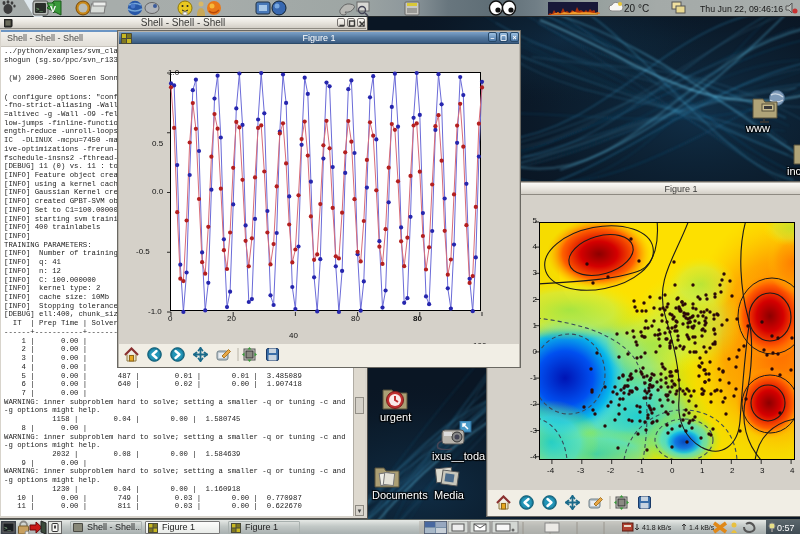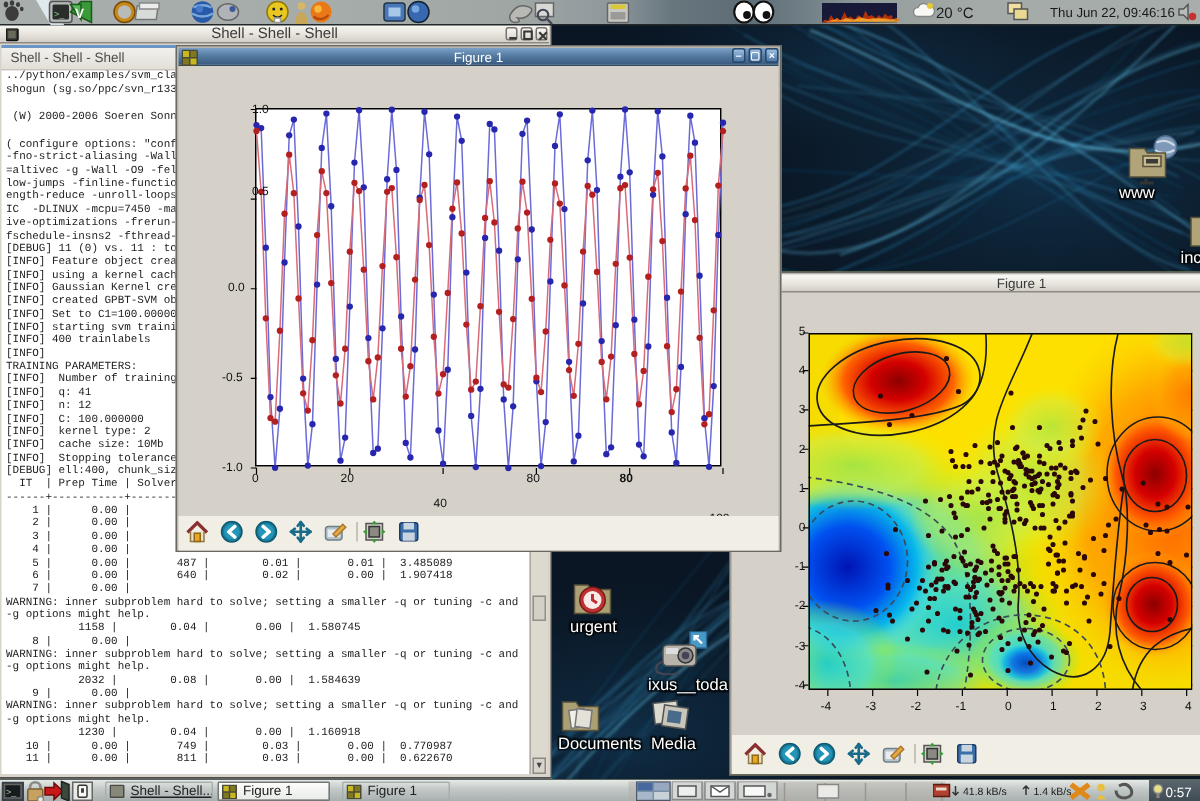--- a/index.html
+++ b/index.html
@@ -1023,23 +1023,23 @@
           <circle cx="295.4" cy="152.2" r="2.1" fill="#b41f1f"></circle>
           <circle cx="298.6" cy="209.9" r="2.1" fill="#b41f1f"></circle>
           <circle cx="301.7" cy="203.1" r="2.1" fill="#b41f1f"></circle>
           <circle cx="304.8" cy="133.9" r="2.1" fill="#b41f1f"></circle>
           <circle cx="307.9" cy="50.7" r="2.1" fill="#b41f1f"></circle>
           <circle cx="311.0" cy="14.4" r="2.1" fill="#b41f1f"></circle>
         </svg>
  </div>
 
  <div class="plotlbl" style="left:50px;top:37px;">1.0</div>
- <div class="plotlbl" style="left:34px;top:92px;margin-left:16px;">0.5</div>
+ <div class="plotlbl" style="left:34px;top:108px;">0.5</div>
  <div class="plotlbl" style="left:34px;top:156px;">0.0</div>
- <div class="plotlbl" style="left:30px;top:216px;">-0.5</div>
+ <div class="plotlbl" style="left:18px;top:216px;">-0.5</div>
  <div class="plotlbl" style="left:30px;top:276px;">-1.0</div>
 
  <div class="plotlbl" style="left:50px;top:283px;">0</div>
  <div class="plotlbl" style="left:109px;top:283px;">20</div>
  <div class="plotlbl" style="left:171px;top:300px;">40</div>
  <div class="plotlbl" style="left:233px;top:283px;">80</div>
  <div class="plotlbl" style="left:295px;top:283px;font-weight:bold;">80</div>
  <div class="plotlbl" style="left:355px;top:283px;margin-top:27px;">100</div>
  <div class="toolbar" style="left:1px;right:1px;top:313px;height:23px;"></div>
  <div class="mptb" style="position:absolute;left:6px;top:316px;"><svg width="160" height="16" viewBox="0 0 160 16">
@@ -1095,21 +1095,21 @@
  <svg class="abs" style="left:17px;top:0px" width="46" height="15">
    <path d="M3 7 v-2 a3.5 3.5 0 0 1 7 0 v2" fill="none" stroke="#8a8a86" stroke-width="1.8"></path>
    <rect x="1.5" y="6" width="10" height="8" rx="1" fill="#c8a060" stroke="#7a6030"></rect>
    <circle cx="10" cy="13" r="2" fill="#e8e8e4" stroke="#888"></circle>
    <polygon points="13,5 19,5 19,2 25,7.5 19,13 19,10 13,10" fill="#c81818" stroke="#700808"></polygon>
    <polygon points="24,1 29,3 29,14 24,12" fill="#3a4a3a" stroke="#222"></polygon>
    <rect x="31.5" y="1.5" width="13" height="12" fill="#e8eae6" stroke="#666"></rect>
    <rect x="35" y="3.5" width="6" height="8" rx="1" fill="#f8f8f6" stroke="#333"></rect>
    <rect x="37" y="5.5" width="2" height="3" fill="#444"></rect>
  </svg>
- <div class="tkb" style="left:70px;width:72px;text-decoration:underline;">Shell - Shell...<svg class="tkico">
+ <div class="tkb" style="left:70px;width:72px;">Shell - Shell...<svg class="tkico">
           <rect width="10" height="9" rx="1" fill="#4a4a44"></rect>
           <rect x="1" y="1" width="8" height="7" fill="#888878"></rect>
         </svg></div>
  <div class="tkb on" style="left:145px;width:75px;">Figure 1<svg class="tkico">
           <rect width="10" height="10" fill="#4a4a38"></rect>
           <rect x="1" y="1" width="3.5" height="3.5" fill="#c8b820"></rect>
           <rect x="5.5" y="5.5" width="3.5" height="3.5" fill="#c8b820"></rect>
           <rect x="5.5" y="1" width="3.5" height="3.5" fill="#807820"></rect>
           <rect x="1" y="5.5" width="3.5" height="3.5" fill="#807820"></rect>
         </svg></div>

